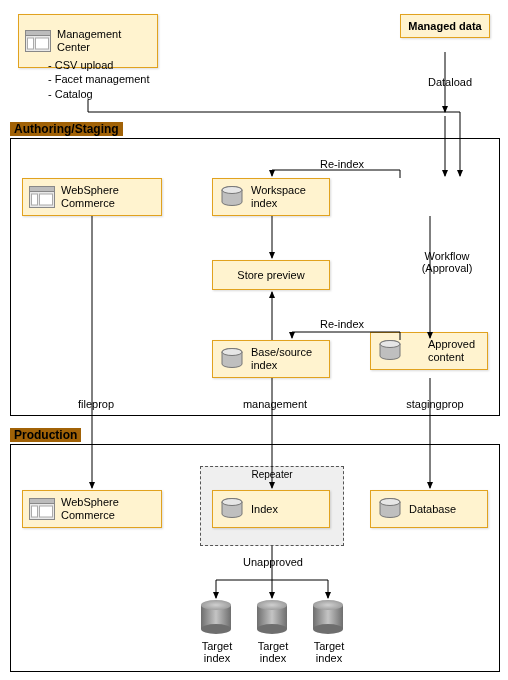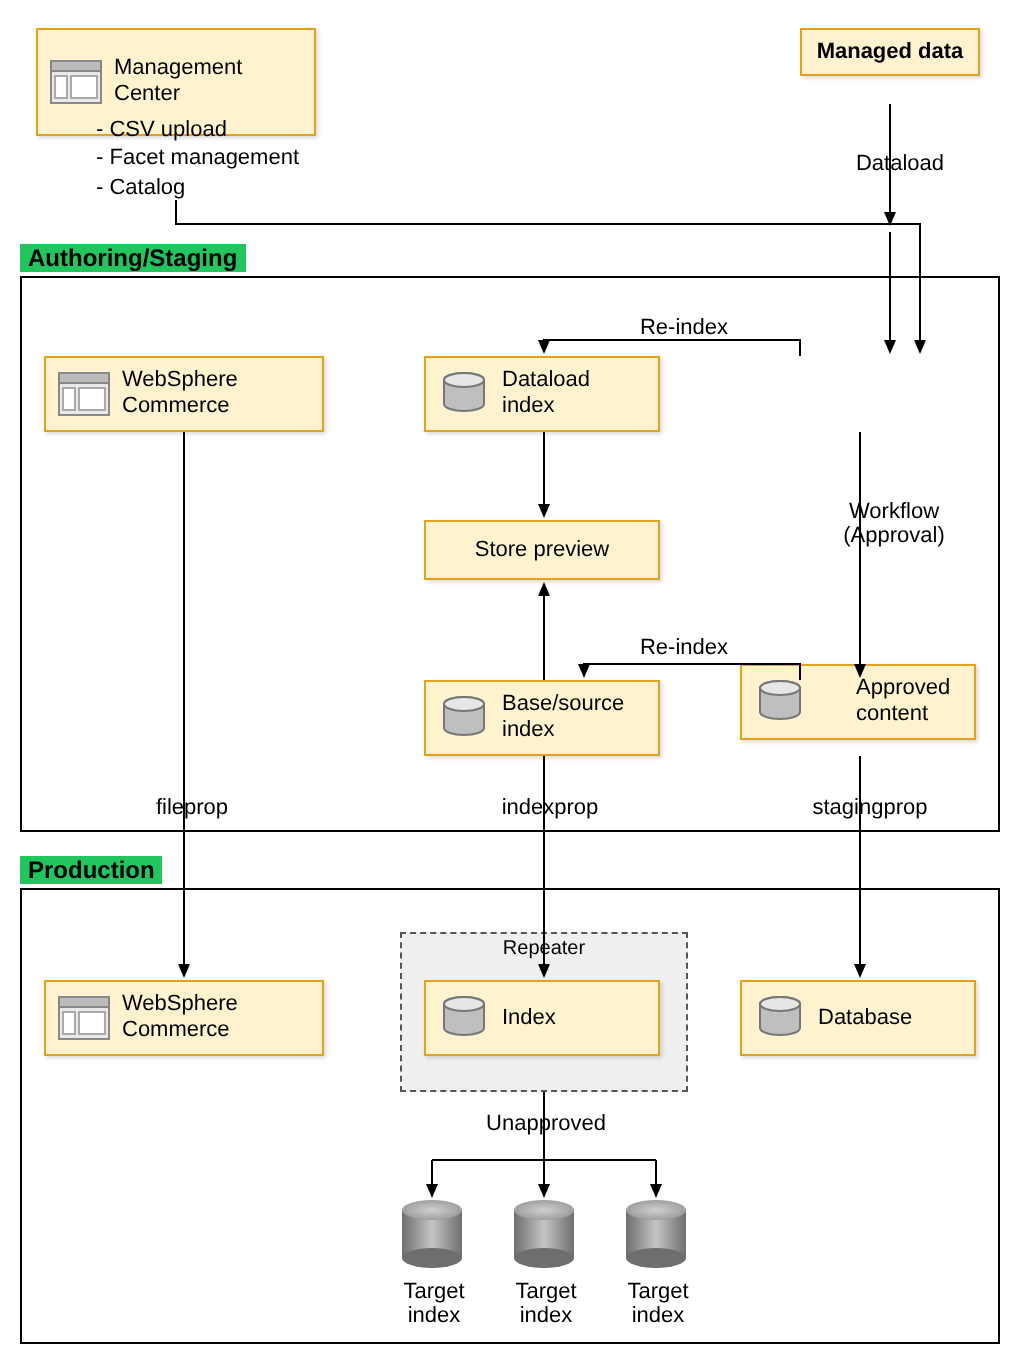--- a/index.html
+++ b/index.html
@@ -15,21 +15,21 @@
     font-size: 11px;
     color: #000;
   }
   .section-box {
     position: absolute;
     border: 1px solid #000;
     box-sizing: border-box;
   }
   .section-title {
     position: absolute;
-    background: #22c55e;
+    background: #a16207;
     padding: 0 4px;
     font-weight: bold;
     font-size: 12px;
   }
   .node {
     position: absolute;
     background: #fff3cf;
     border: 1px solid #e1a21f;
     box-sizing: border-box;
     display: flex;
@@ -154,21 +154,21 @@
   </div>
 
   <div class="node" style="left:212px; top:178px; width:118px; height:38px;">
     <span class="icon">
       <svg viewBox="0 0 26 22">
           <ellipse cx="13" cy="4" rx="10" ry="3.5" fill="#d8d8d8" stroke="#777"></ellipse>
           <path d="M3 4 v12 a10 3.5 0 0 0 20 0 V4" fill="#bfbfbf" stroke="#777"></path>
           <ellipse cx="13" cy="4" rx="10" ry="3.5" fill="#e6e6e6" stroke="#777"></ellipse>
         </svg>
     </span>
-    <span class="label">Dataload index</span>
+    <span class="label">Workspace index</span>
   </div>
 
 
   <div class="node center" style="left:212px; top:260px; width:118px; height:30px;">
     <span class="label">Store preview</span>
   </div>
 
   <div class="node" style="left:212px; top:340px; width:118px; height:38px;">
     <span class="icon">
       <svg viewBox="0 0 26 22">
@@ -188,21 +188,21 @@
           <ellipse cx="13" cy="4" rx="10" ry="3.5" fill="#e6e6e6" stroke="#777"></ellipse>
         </svg>
     </span>
     <span class="label">Approved content</span>
   </div>
 
   <div class="mini-label" style="left:312px; top:158px; width:60px;">Re-index</div>
   <div class="mini-label" style="left:312px; top:318px; width:60px;">Re-index</div>
   <div class="mini-label" style="left:412px; top:250px; width:70px;">Workflow (Approval)</div>
   <div class="mini-label" style="left:66px; top:398px; width:60px;">fileprop</div>
-  <div class="mini-label" style="left:240px; top:398px; width:70px;">indexprop</div>
+  <div class="mini-label" style="left:240px; top:398px; width:70px;">management</div>
   <div class="mini-label" style="left:400px; top:398px; width:70px;">stagingprop</div>
 
   <div class="section-box" style="left:10px; top:444px; width:490px; height:228px;"></div>
   <div class="section-title" style="left:10px; top:428px;">Production</div>
 
   <div class="node" style="left:22px; top:490px; width:140px; height:38px;">
     <span class="icon">
       <svg viewBox="0 0 26 22">
           <rect x="0.5" y="0.5" width="25" height="21" fill="#e9e9e9" stroke="#888"></rect>
           <rect x="0.5" y="0.5" width="25" height="5" fill="#bcbcbc" stroke="#888"></rect>

